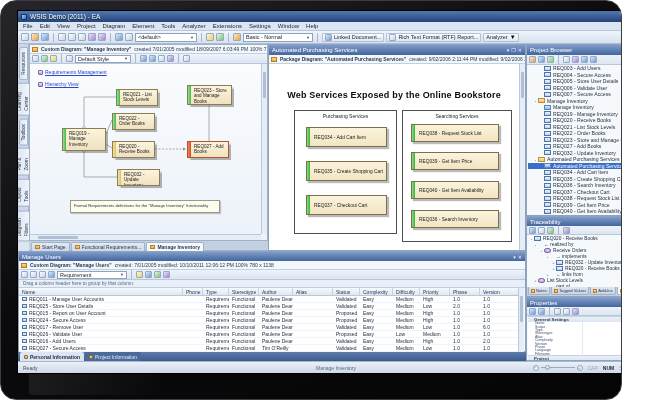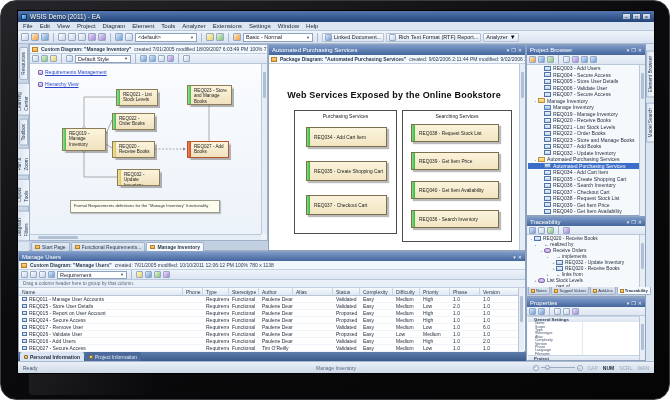--- a/index.html
+++ b/index.html
@@ -1,17 +1,17 @@
 <!DOCTYPE html>
 <html><head>
 <meta charset="utf-8">
 <style>
   html,body{margin:0;padding:0;background:#fff;width:670px;height:400px;font-family:"Liberation Sans",sans-serif;}
   *{box-sizing:border-box;}
-  #monitor{position:relative;width:670px;height:400px;background:linear-gradient(155deg,#26262a 0%,#0b0b0d 45%,#050506 100%);border-radius:16px;border:1px solid #3c3c42;overflow:hidden;}
+  #monitor{position:relative;width:622px;height:400px;background:linear-gradient(155deg,#26262a 0%,#0b0b0d 45%,#050506 100%);border-radius:16px;border:1px solid #3c3c42;overflow:hidden;}
   #monitor .glare{position:absolute;left:28px;bottom:4px;width:130px;height:30px;background:linear-gradient(100deg,#2c2c30,rgba(0,0,0,0));opacity:.55;border-radius:4px;}
   #screen{position:absolute;left:17px;top:10px;width:636px;height:362px;background:#dbe5f1;overflow:hidden;box-shadow:0 0 0 1px #000;font-size:6px;}
 
   
   #titlebar{position:absolute;left:0;top:0;width:636px;height:11px;background:linear-gradient(#5377b0,#24457a);color:#fff;display:flex;align-items:center;gap:3px;padding:0 3px;}
   #titlebar .appicon{width:6px;height:6px;background:linear-gradient(135deg,#9fd1ff,#2f6fbe);border:1px solid #12305e;border-radius:1px;}
   #titlebar .ttext{font-size:6.5px;text-shadow:0 1px 1px #123;}
   #titlebar .winbtns{margin-left:auto;display:flex;gap:1px;}
   #titlebar .wbtn{width:9px;height:7px;background:linear-gradient(#dfe8f4,#9fb3cf);border:1px solid #32527f;border-radius:1px;font-size:5px;line-height:6px;text-align:center;color:#223;}
   #menubar{position:absolute;left:0;top:11px;width:636px;height:9px;background:#dce6f2;border-bottom:1px solid #b9c7db;display:flex;align-items:center;gap:7px;padding-left:5px;font-size:6px;color:#1c2430;}

